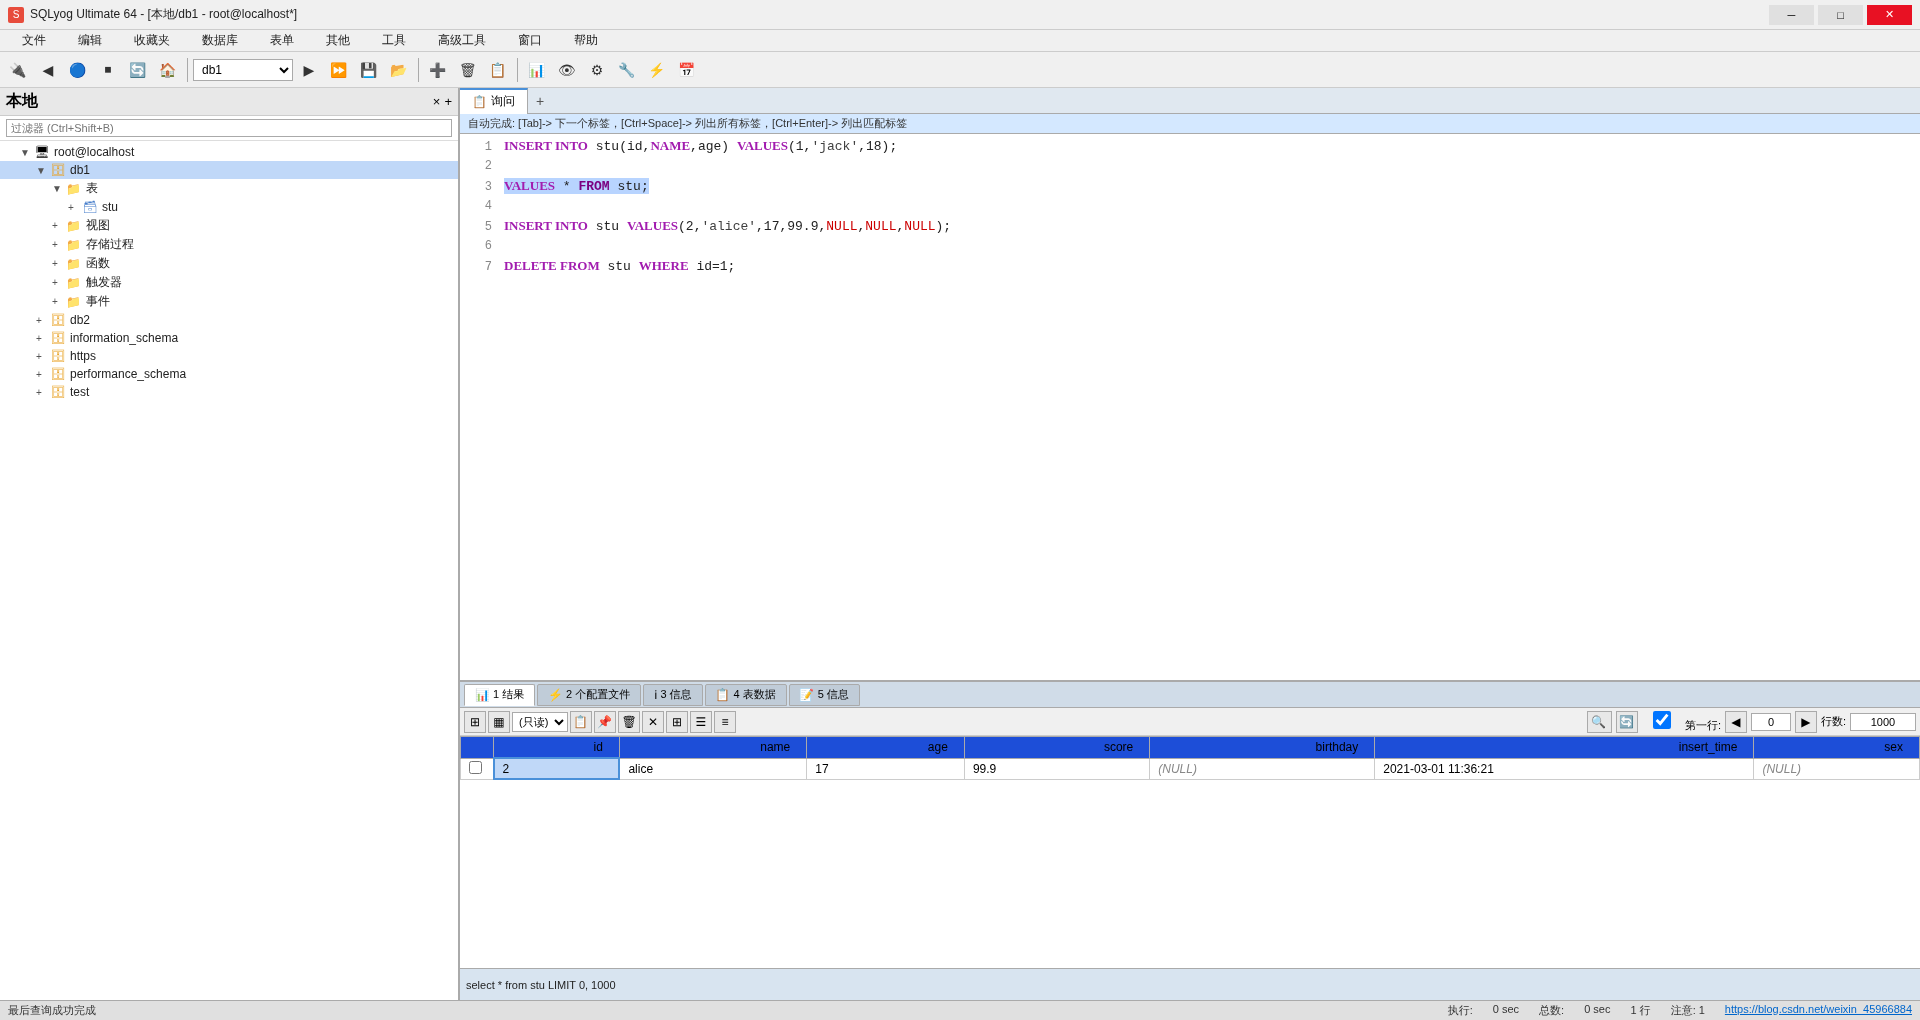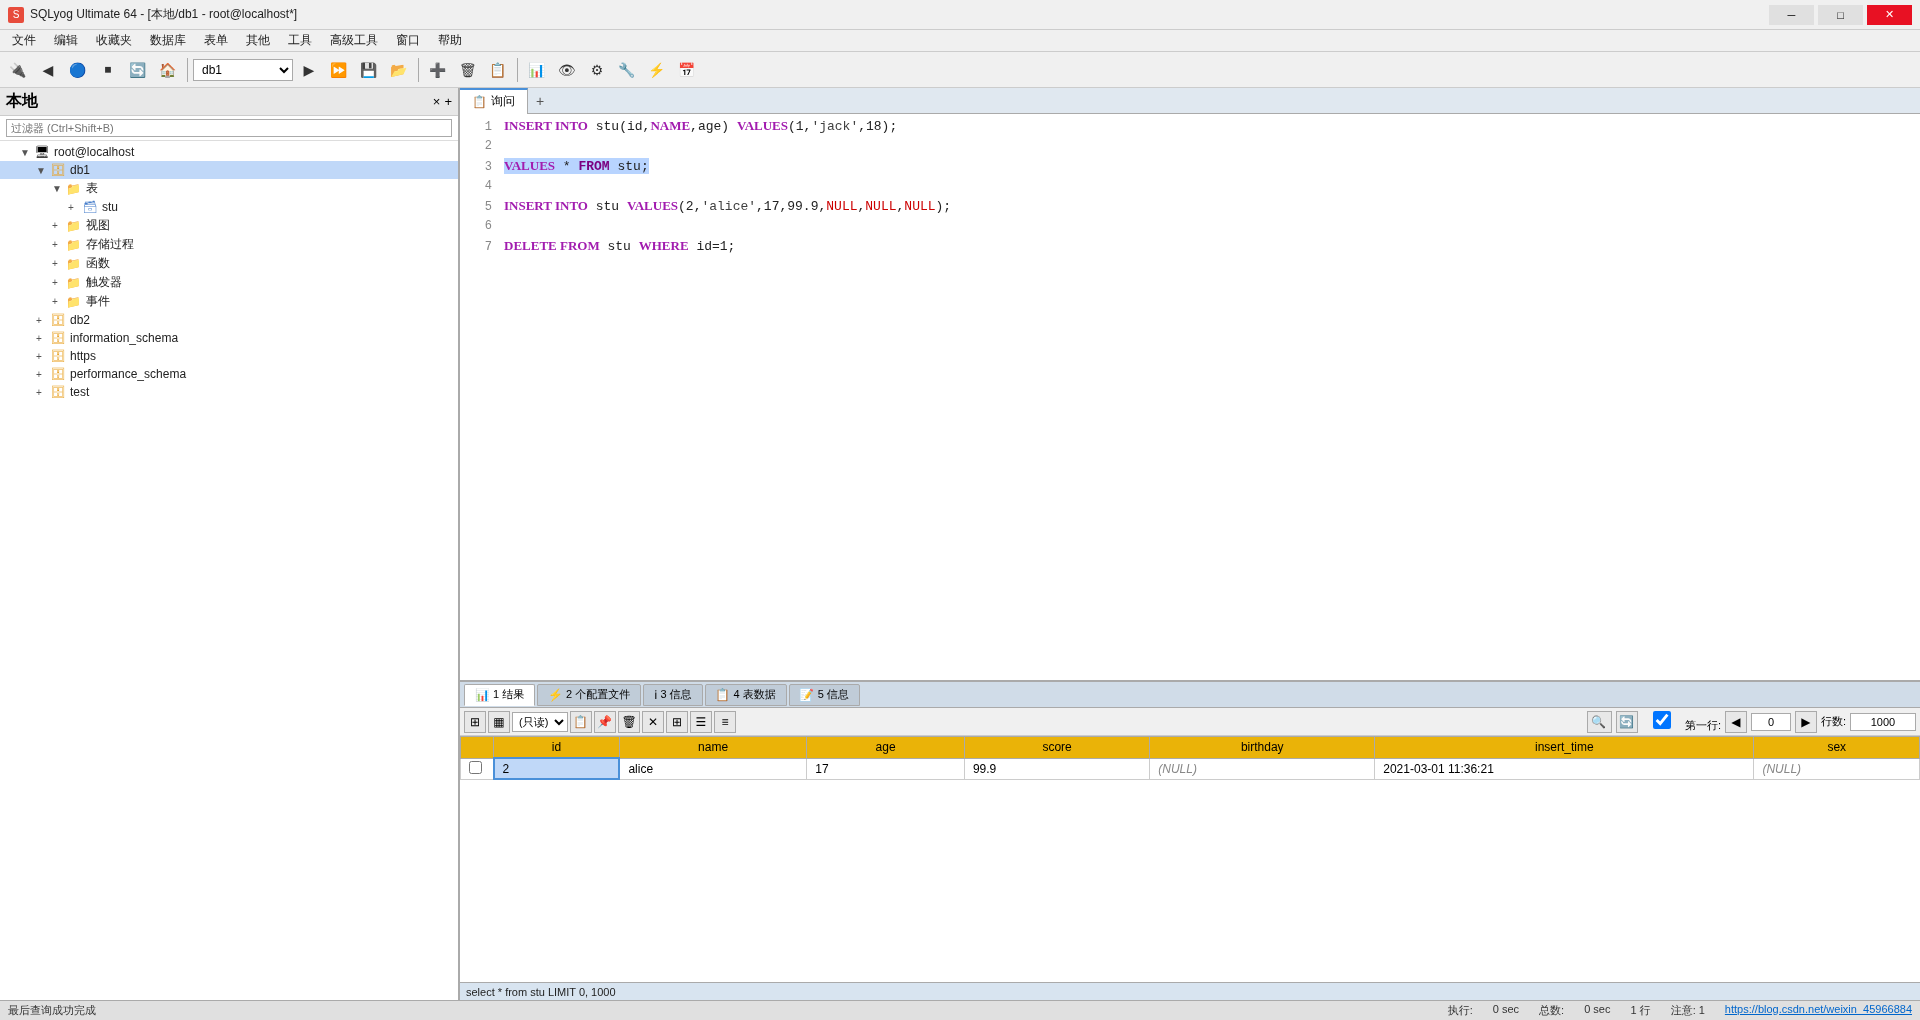--- a/index.html
+++ b/index.html
@@ -37,23 +37,23 @@
       display: flex; align-items: center; justify-content: center;
     }
     #title-bar .win-btn.close { background: #e81123; color: white; }
 
     
     #menu-bar {
       background: #f0f0f0;
       height: 22px;
       display: flex;
       align-items: center;
-      padding: 0 4px;
+      padding: 0 14px;
       border-bottom: 1px solid #ccc;
-      gap: 2px;
+      gap: 16px;
     }
     .menu-item {
       padding: 2px 8px;
       font-size: 12px;
       cursor: pointer;
       color: #222;
     }
 
     
     #toolbar {
@@ -288,24 +288,24 @@
     #data-table-container {
       flex: 1;
       overflow: auto;
     }
     #data-table {
       border-collapse: collapse;
       width: 100%;
       font-size: 12px;
     }
     #data-table th {
-      background: #eab308;
+      background: #1d4ed8;
       border: 1px solid #aaa;
       padding: 3px 16px;
-      text-align: center;
+      text-align: right;
       font-weight: normal;
       white-space: nowrap;
     }
     #data-table td {
       border: 1px solid #ccc;
       padding: 2px 8px;
       white-space: nowrap;
     }
     #data-table tr.data-row td { background: #fff; }
     #data-table tr.data-row td.null-val { color: #888; font-style: italic; }
@@ -323,21 +323,21 @@
       color: #333;
       gap: 20px;
     }
     #status-bar .status-right { margin-left: auto; display: flex; gap: 20px; }
     #sql-status-bar {
       background: #d8e4f0;
       padding: 1px 6px;
       font-size: 11px;
       color: #222;
       border-top: 1px solid #aaa;
-      height: 18px;
+      height: 32px;
       display: flex;
       align-items: center;
     }
 
     
     .icon-db { color: #e8a020; }
     .icon-table { color: #4a80cc; }
     .icon-folder { color: #f0c040; }
   </style>
 </head>
@@ -539,20 +539,23 @@
   <div id="right-panel">
 
     <div id="query-tabs">
       <div class="query-tab active">
         <span>📋</span>
         <span>询问</span>
       </div>
       <span class="tab-add-btn">+</span>
     </div>
 
+    <div id="autocomplete-hint">
+      <span>自动完成: [Tab]-&gt; 下一个标签，[Ctrl+Space]-&gt; 列出所有标签，[Ctrl+Enter]-&gt; 列出匹配标签</span>
+    </div>
 
     <div id="sql-editor">
 
       <div class="sql-line">
         <span class="line-num">1</span>
         <span class="sql-text">
           <span class="kw-blue">INSERT INTO</span> stu(id,<span class="kw-blue">NAME</span>,age) <span class="kw-blue">VALUES</span>(1,<span class="str-value">'jack'</span>,18);
         </span>
       </div>
 

